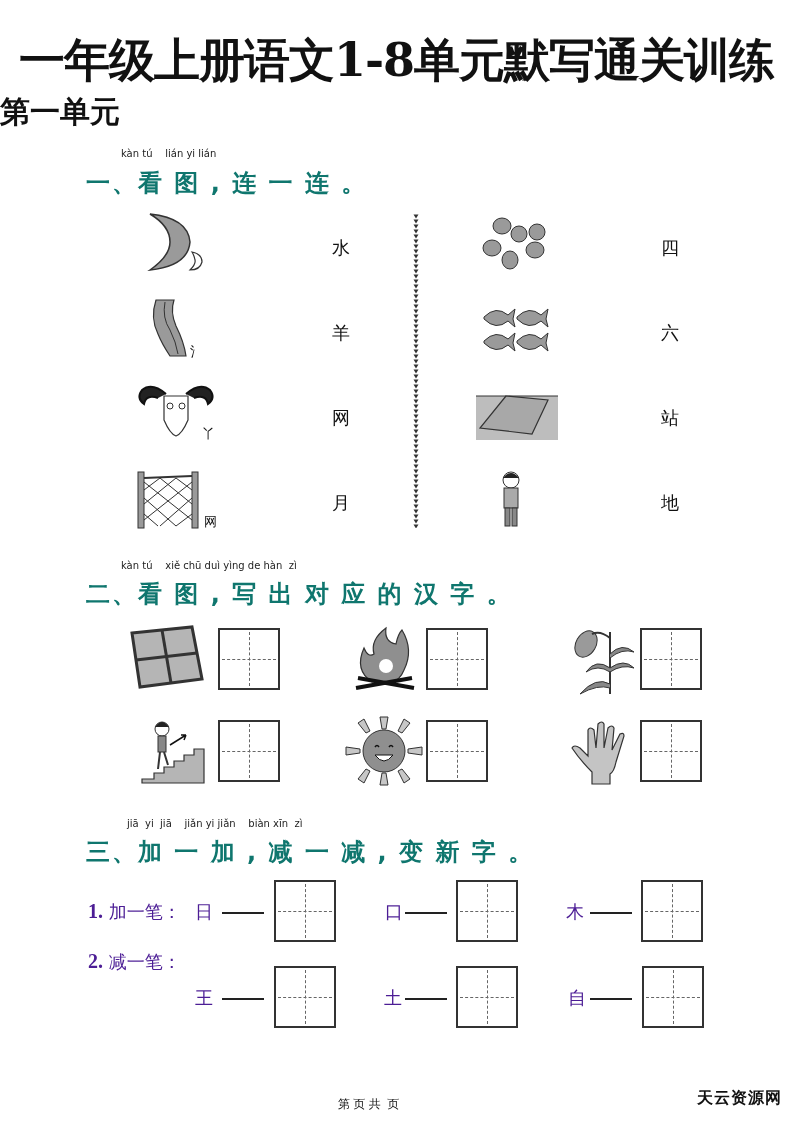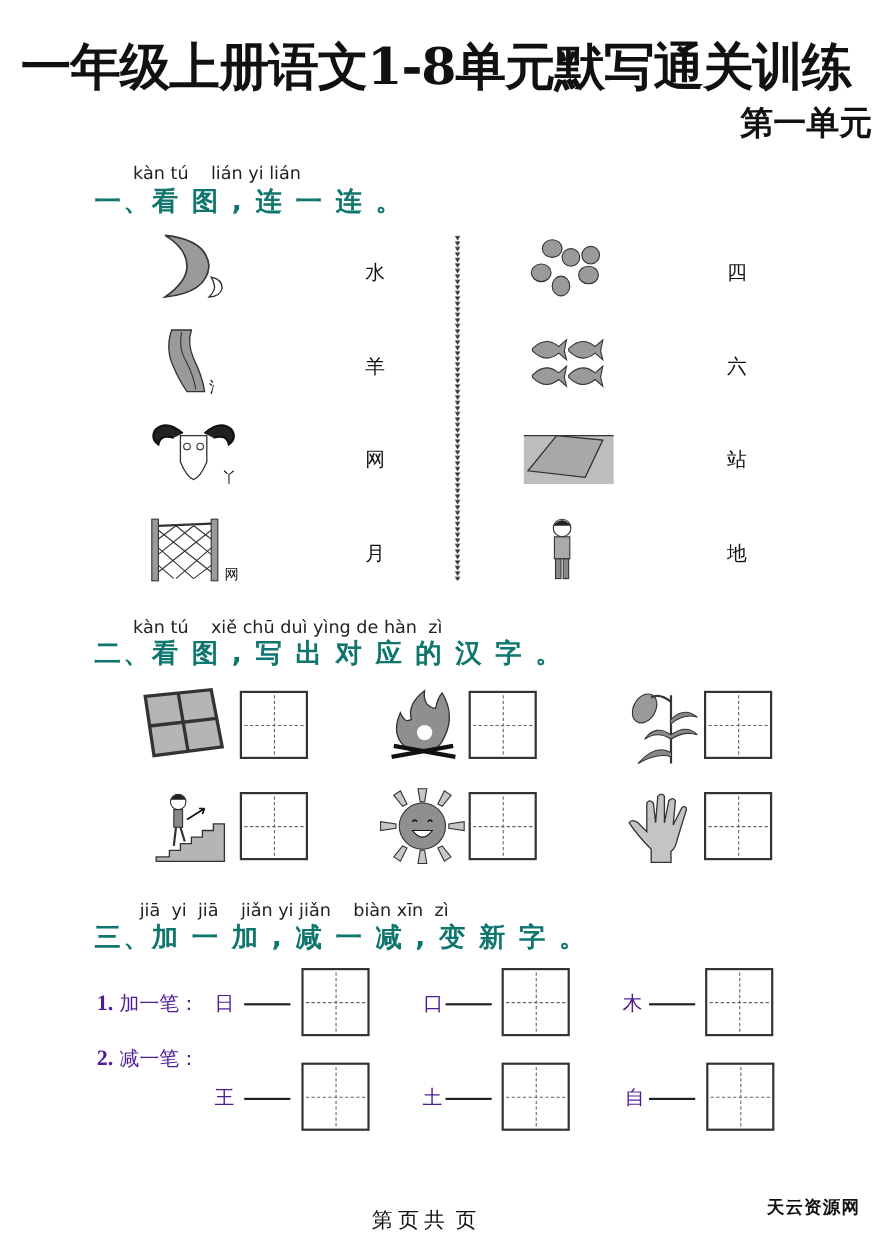--- a/index.html
+++ b/index.html
@@ -1,30 +1,30 @@
 <!DOCTYPE html>
 <html><head>
 <meta charset="utf-8">
 <style>
   html, body { margin: 0; padding: 0; background: #ffffff; }
   body { width: 793px; height: 1122px; position: relative; overflow: hidden; color: #111; font-family: "DejaVu Sans", sans-serif; }
   .abs { position: absolute; }
   .title { left: 0; width: 793px; top: 30px; text-align: center; font-family: "DejaVu Serif", serif; font-weight: bold; font-size: 46px; letter-spacing: -1px; color: #111; }
-  .subtitle { left: 0; width: 793px; top: 92px; text-align: right; font-family: "DejaVu Serif", serif; font-weight: bold; font-size: 30px; color: #111; }
-  .pinyin { font-family: "DejaVu Sans", sans-serif; font-size: 16px; color: #222; white-space: pre; }
+  .subtitle { left: 0; width: 793px; top: 92px; text-align: left; font-family: "DejaVu Serif", serif; font-weight: bold; font-size: 30px; color: #111; }
+  .pinyin { font-family: "DejaVu Sans", sans-serif; font-size: 10px; color: #222; white-space: pre; }
   .heading { font-family: "DejaVu Sans", sans-serif; font-weight: bold; font-size: 24px; color: #0f766e; white-space: pre; letter-spacing: 2px; }
   .char { font-family: "DejaVu Serif", serif; font-size: 18px; color: #111; }
   .divider { left: 412px; top: 214px; width: 8px; height: 314px; }
   .grid-box { position: absolute; width: 58px; height: 58px; border: 2px solid #333; box-sizing: content-box; background: #fff; }
   .grid-box .h { position: absolute; left: 2px; right: 2px; top: 50%; border-top: 1.5px dashed #666; }
   .grid-box .v { position: absolute; top: 2px; bottom: 2px; left: 50%; border-left: 1.5px dashed #666; }
   .q-label { font-family: "DejaVu Serif", serif; font-size: 18px; color: #4c1d95; white-space: pre; }
   .q-label b { font-family: "Liberation Serif", serif; font-size: 20px; }
   .dash-line { position: absolute; height: 2px; background: #222; width: 42px; }
-  .footer { font-family: Liberation Serif, serif; font-size: 19px; color: #111; white-space: pre; text-align: center; }
+  .footer { font-family: Liberation Sans, sans-serif; font-size: 12px; color: #111; white-space: pre; text-align: center; }
   .watermark { font-family: Liberation Sans, sans-serif; font-weight: bold; font-size: 16px; color: #111; letter-spacing: 1px; }
   svg { display: block; }
 </style>
 </head>
 <body>
 
 <div class="abs title">一年级上册语文1-8单元默写通关训练</div>
 <div class="abs subtitle">第一单元</div>
 
 <div class="abs pinyin" style="left:121px; top:148px;">kàn tú    lián yi lián</div>

